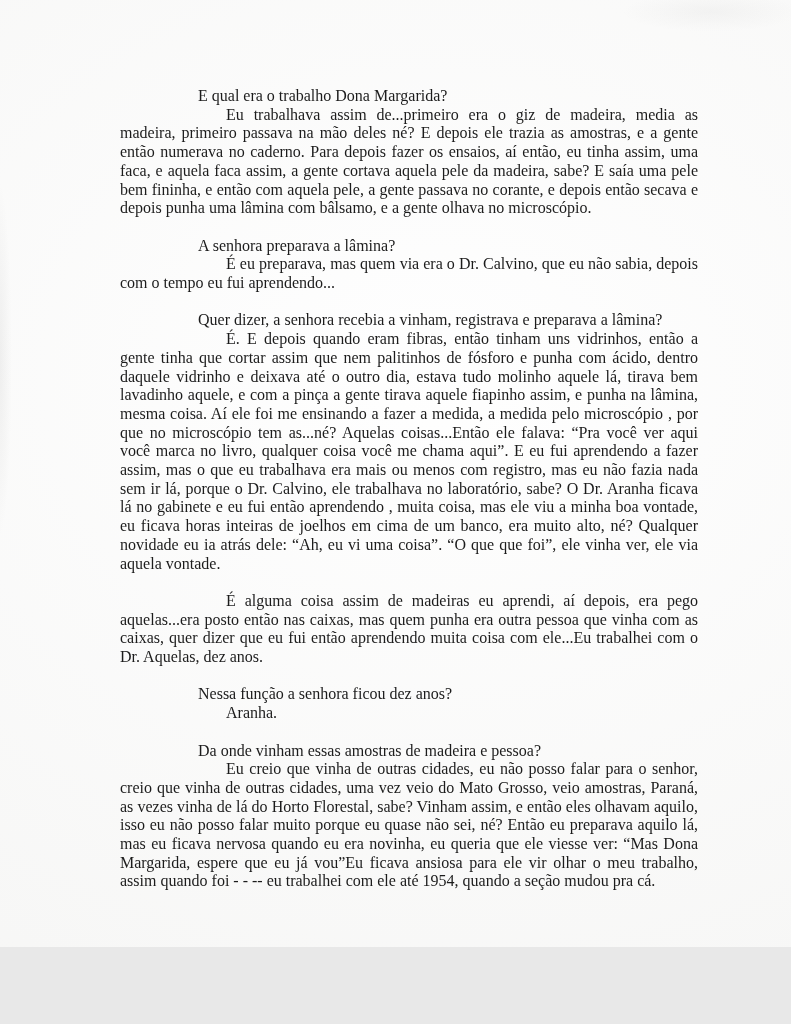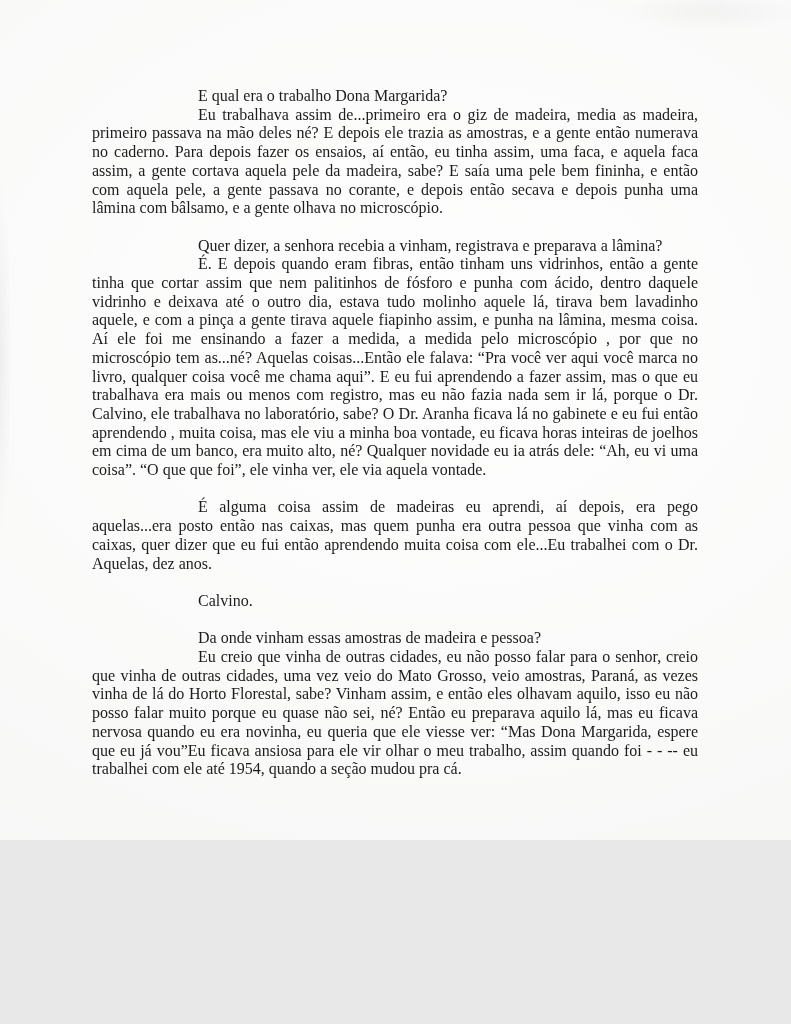--- a/index.html
+++ b/index.html
@@ -3,21 +3,21 @@
 <meta charset="utf-8">
 <style>
   html, body {
     margin: 0;
     padding: 0;
     background: #e8e8e8;
   }
   .page {
     position: relative;
     width: 791px;
-    height: 840px;
+    height: 947px;
     margin: 0;
     background:
       radial-gradient(ellipse 900px 700px at 55% 40%, rgba(255,255,255,0.9), rgba(246,246,245,0.9)),
       #fafafa;
     overflow: hidden;
     box-sizing: border-box;
     padding: 87px 93px 0 92px;
     font-family: "Liberation Serif", "DejaVu Serif", serif;
     font-size: 16px;
     line-height: 18.7px;
@@ -38,45 +38,51 @@
   .qa-block {
     margin: 0 0 18.7px 0;
   }
   .qa-block p {
     margin: 0;
     padding: 0;
     text-indent: 106px;
   }
   .qa-block p.answer {
     text-align: justify;
+    margin-left: 28px;
   }
 </style>
 </head>
 <body>
 
 <div class="page">
   <div class="scan-smudge smudge-left"></div>
   <div class="scan-smudge smudge-topright"></div>
 
   <div class="qa-block">
     <p class="question">E qual era o trabalho Dona Margarida?</p>
     <p class="answer">Eu trabalhava assim de...primeiro era o giz de madeira, media as madeira, primeiro passava na mão deles né? E depois ele trazia as amostras, e a gente então numerava no caderno. Para depois fazer os ensaios, aí então, eu tinha assim, uma faca, e aquela faca assim, a gente cortava aquela pele da madeira, sabe? E saía uma pele bem fininha, e então com aquela pele, a gente passava no corante, e depois então secava e depois punha uma lâmina com bâlsamo, e a gente olhava no microscópio.</p>
   </div>
 
+  <div class="qa-block">
+    <p class="question">A senhora preparava a lâmina?</p>
+    <p class="answer">É eu preparava, mas quem via era o Dr. Calvino, que eu não sabia, depois com o tempo eu fui aprendendo...</p>
+  </div>
 
   <div class="qa-block">
     <p class="question">Quer dizer, a senhora recebia a vinham, registrava e preparava a lâmina?</p>
     <p class="answer">É. E depois quando eram fibras, então tinham uns vidrinhos, então a gente tinha que cortar assim que nem palitinhos de fósforo e punha com ácido, dentro daquele vidrinho e deixava até o outro dia, estava tudo molinho aquele lá, tirava bem lavadinho aquele, e com a pinça a gente tirava aquele fiapinho assim, e punha na lâmina, mesma coisa. Aí ele foi me ensinando a fazer a medida, a medida pelo microscópio , por que no microscópio tem as...né? Aquelas coisas...Então ele falava: “Pra você ver aqui você marca no livro, qualquer coisa você me chama aqui”. E eu fui aprendendo a fazer assim, mas o que eu trabalhava era mais ou menos com registro, mas eu não fazia nada sem ir lá, porque o Dr. Calvino, ele trabalhava no laboratório, sabe? O Dr. Aranha ficava lá no gabinete e eu fui então aprendendo , muita coisa, mas ele viu a minha boa vontade, eu ficava horas inteiras de joelhos em cima de um banco, era muito alto, né? Qualquer novidade eu ia atrás dele: “Ah, eu vi uma coisa”. “O que que foi”, ele vinha ver, ele via aquela vontade.</p>
   </div>
 
   <div class="qa-block">
     <p class="answer">É alguma coisa assim de madeiras eu aprendi, aí depois, era pego aquelas...era posto então nas caixas, mas quem punha era outra pessoa que vinha com as caixas, quer dizer que eu fui então aprendendo muita coisa com ele...Eu trabalhei com o Dr. Aquelas, dez anos.</p>
   </div>
 
   <div class="qa-block">
-    <p class="answer">Calvino.</p>
+    <p class="question">Nessa função a senhora ficou dez anos?</p>
+    <p class="answer">Aranha.</p>
   </div>
 
   <div class="qa-block">
     <p class="question">Da onde vinham essas amostras de madeira e pessoa?</p>
     <p class="answer">Eu creio que vinha de outras cidades, eu não posso falar para o senhor, creio que vinha de outras cidades, uma vez veio do Mato Grosso, veio amostras, Paraná, as vezes vinha de lá do Horto Florestal, sabe? Vinham assim, e então eles olhavam aquilo, isso eu não posso falar muito porque eu quase não sei, né? Então eu preparava aquilo lá, mas eu ficava nervosa quando eu era novinha, eu queria que ele viesse ver: “Mas Dona Margarida, espere que eu já vou”Eu ficava ansiosa para ele vir olhar o meu trabalho, assim quando foi - - -- eu trabalhei com ele até 1954, quando a seção mudou pra cá.</p>
   </div>
 </div>
 
 </body></html>

